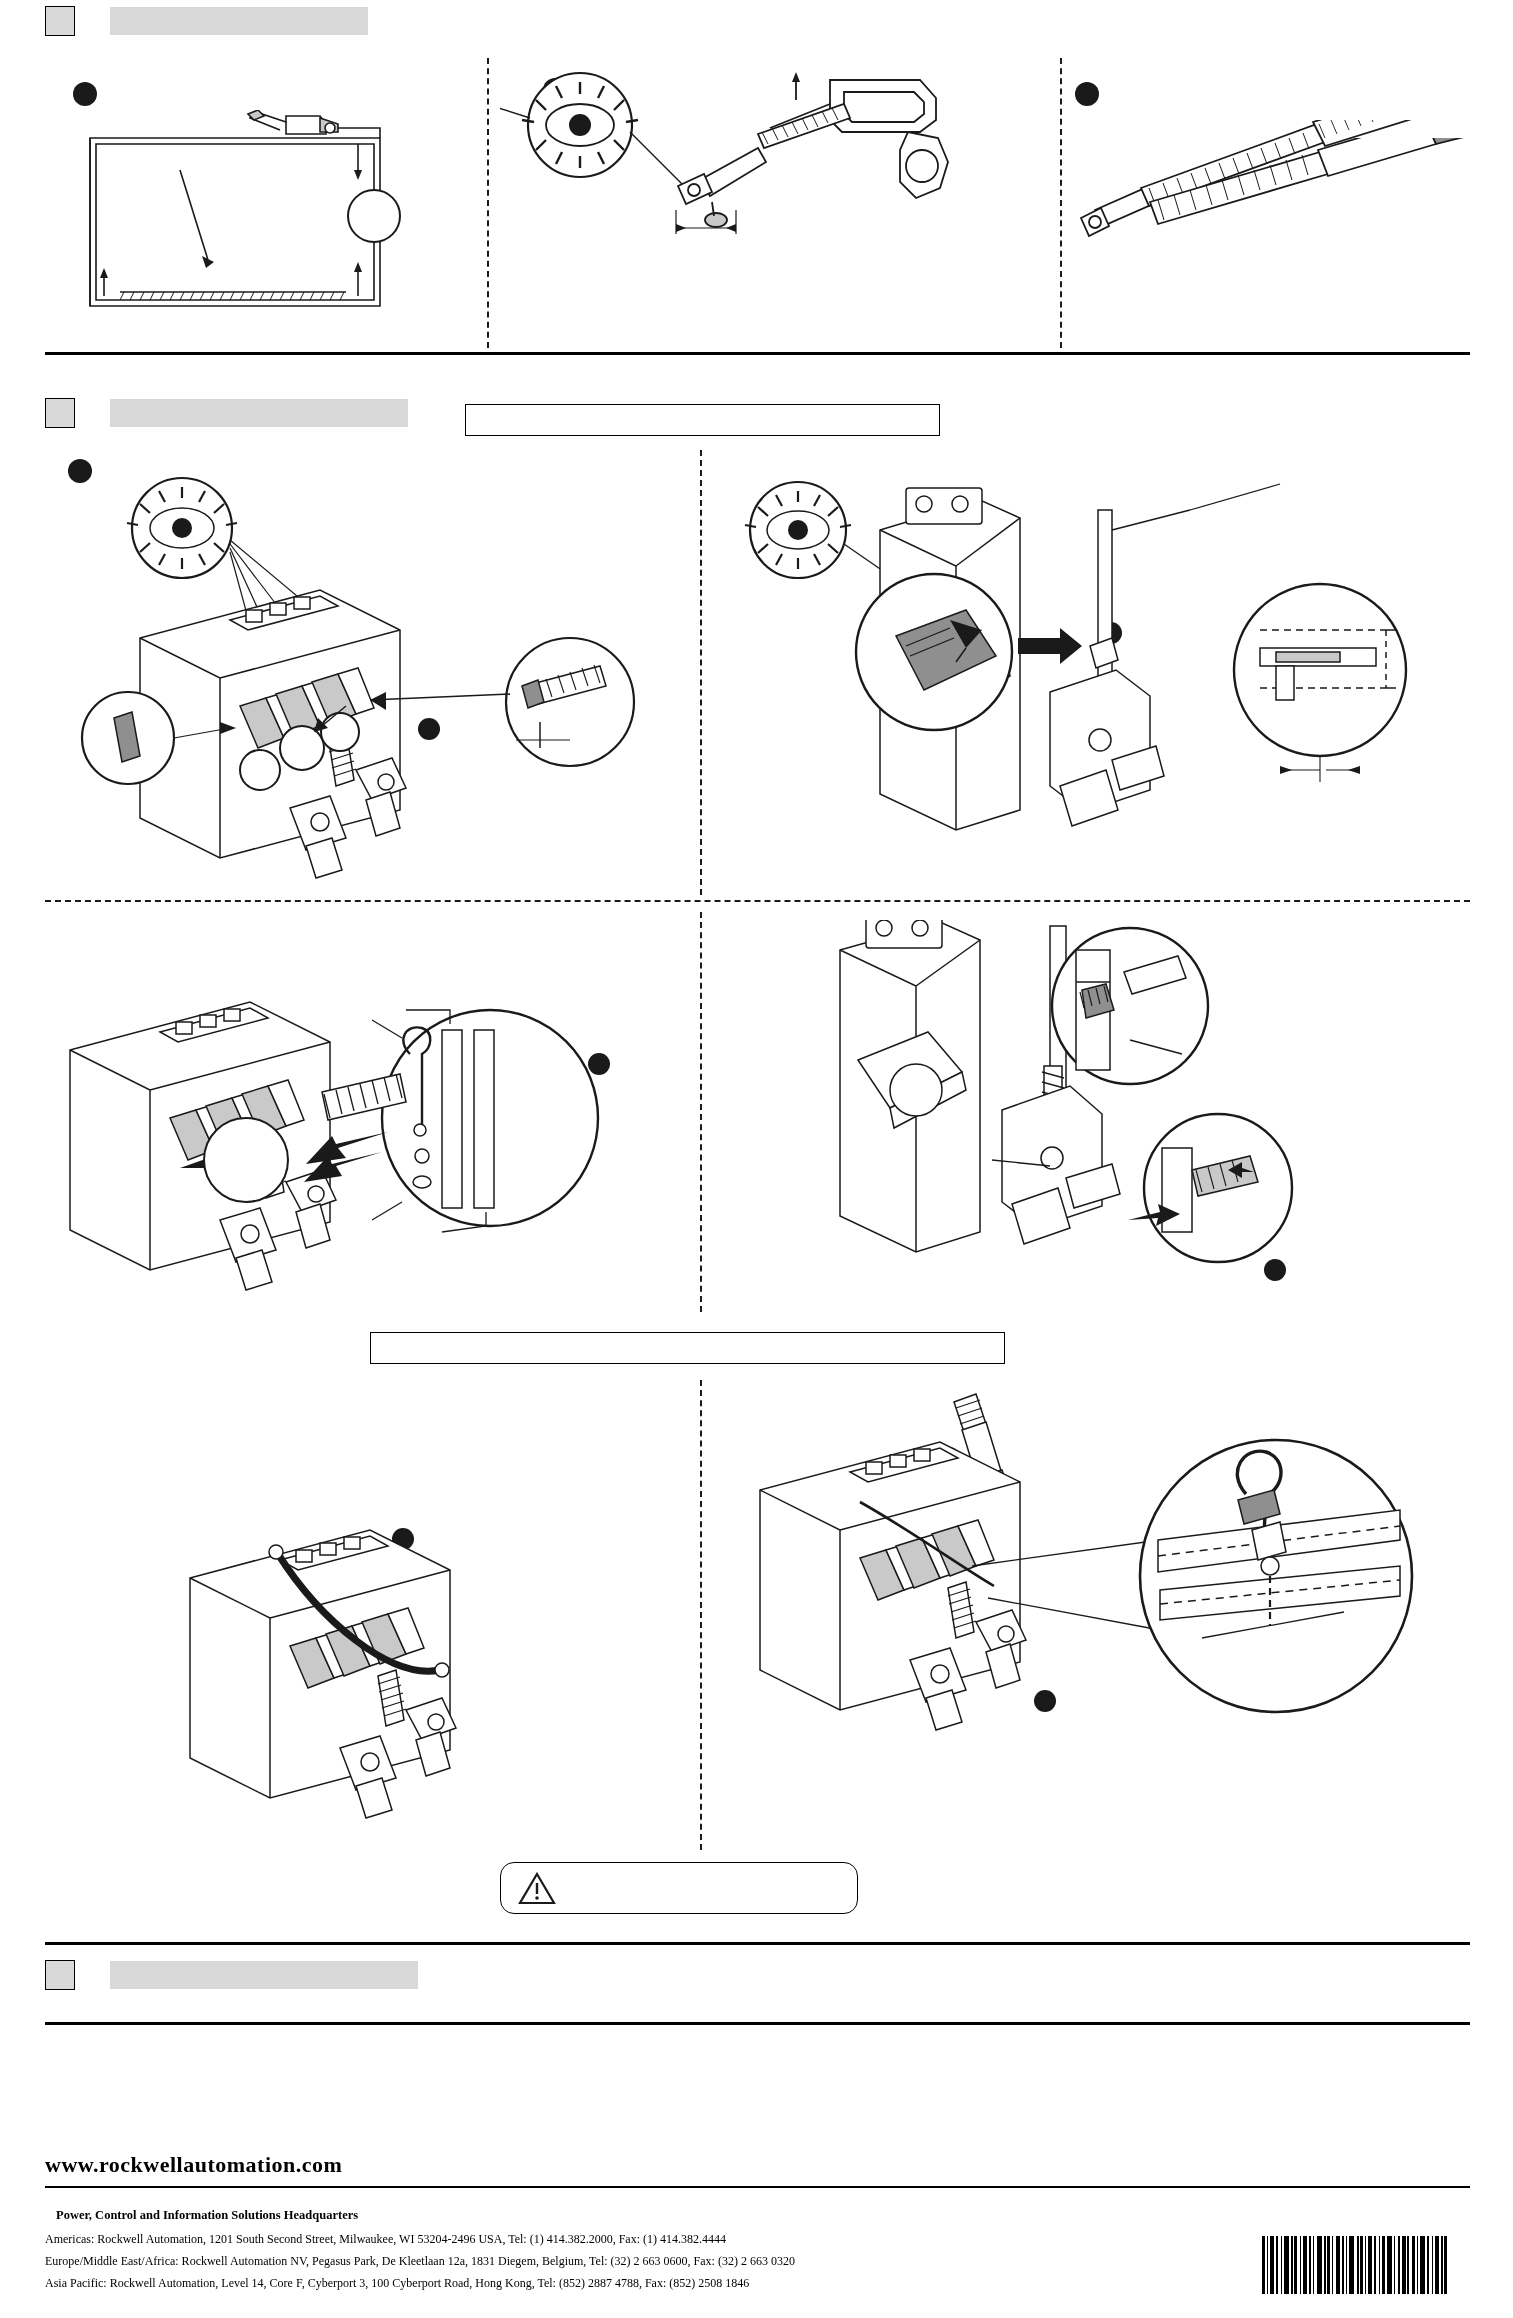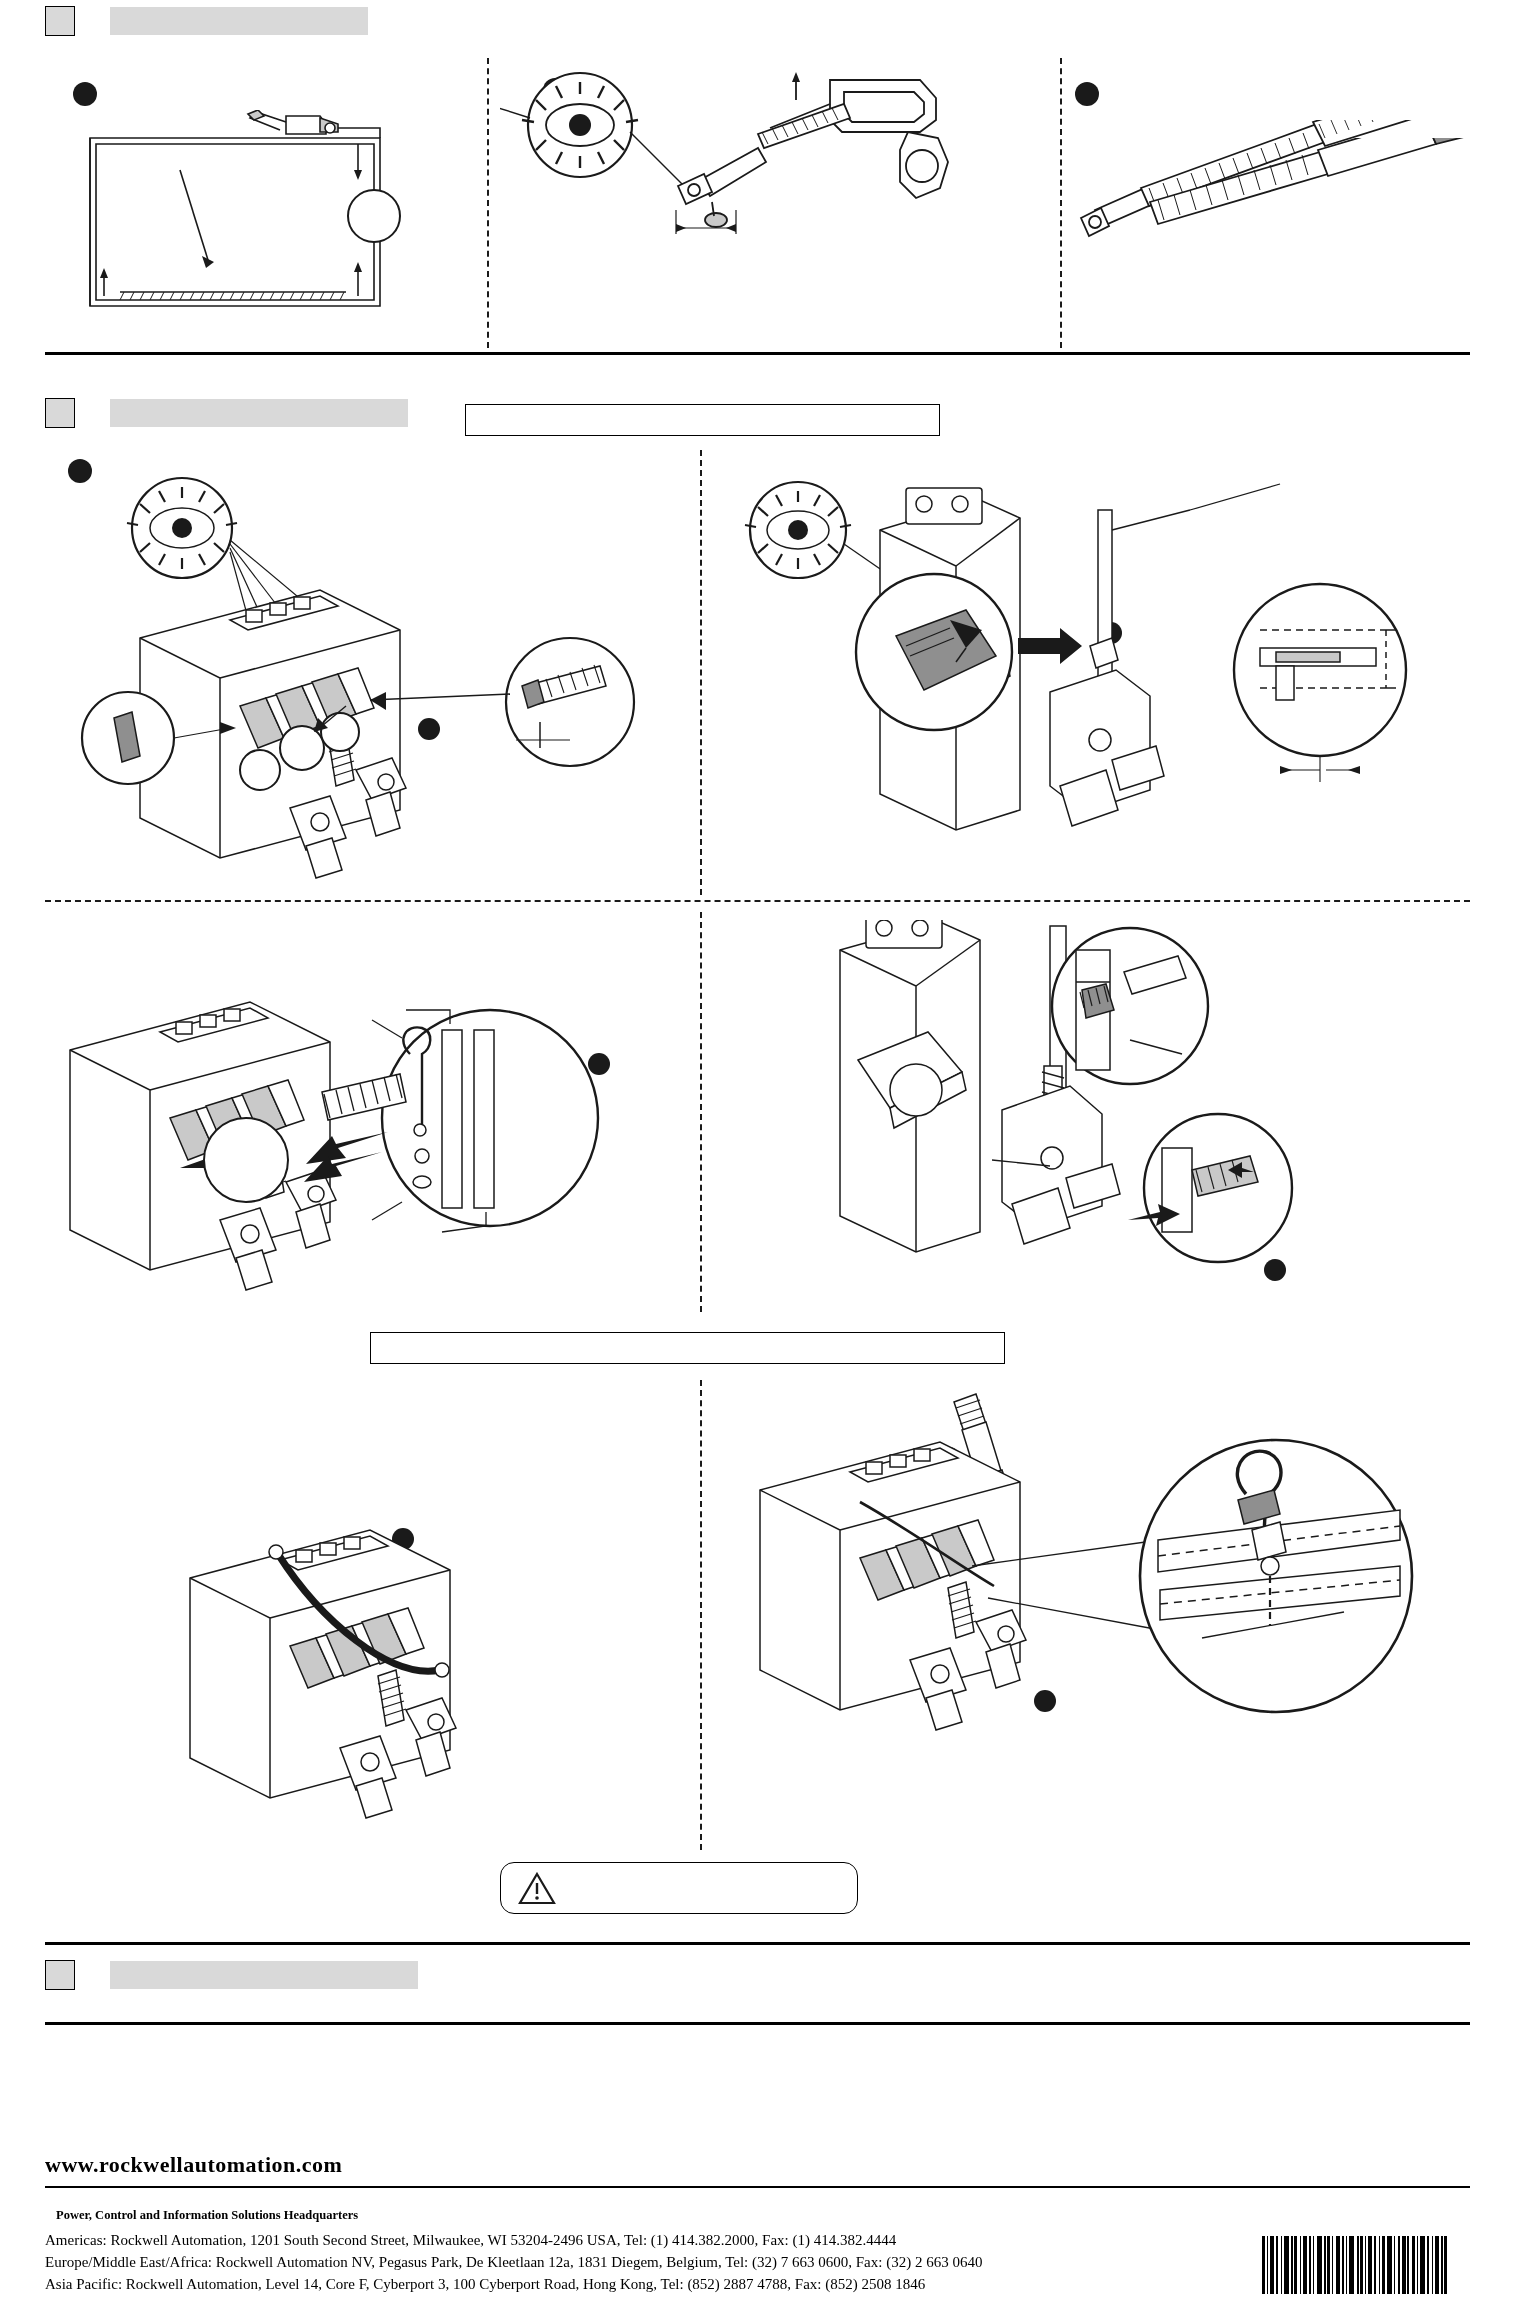--- a/index.html
+++ b/index.html
@@ -69,21 +69,21 @@
     letter-spacing: 0.5px;
   }
   .footer-hd {
     position:absolute;
     font-weight: bold;
     font-size: 12.5px;
     margin-left: 11px;
   }
   .footer-line {
     position:absolute;
-    font-size: 15px;
+    font-size: 12px;
     white-space: nowrap;
   }
   .barcode {
     position:absolute;
     display:flex;
     align-items:flex-end;
   }
   .barcode i { display:block; background:#000; height:100%; }
 
   svg { display:block; }
@@ -705,21 +705,21 @@
   <div class="hr" style="left:45px; top:1942px; width:1425px; height:3px;"></div>
   <div class="sec-num" style="left:45px; top:1960px;"></div>
   <div class="sec-bar" style="left:110px; top:1961px; width:308px;"></div>
   <div class="hr" style="left:45px; top:2022px; width:1425px; height:3px;"></div>
 
   <div class="footer-url" style="left:45px; top:2152px;">www.rockwellautomation.com</div>
   <div class="hr" style="left:45px; top:2186px; width:1425px; height:1.5px;"></div>
 
   <div class="footer-hd" style="left:45px; top:2208px;">Power, Control and Information Solutions Headquarters</div>
   <div class="footer-line" style="left:45px; top:2232px;">Americas: Rockwell Automation, 1201 South Second Street, Milwaukee, WI 53204-2496 USA, Tel: (1) 414.382.2000, Fax: (1) 414.382.4444</div>
-  <div class="footer-line" style="left:45px; top:2254px;">Europe/Middle East/Africa: Rockwell Automation NV, Pegasus Park, De Kleetlaan 12a, 1831 Diegem, Belgium, Tel: (32) 7 663 0600, Fax: (32) 2 663 0640</div>
+  <div class="footer-line" style="left:45px; top:2254px;">Europe/Middle East/Africa: Rockwell Automation NV, Pegasus Park, De Kleetlaan 12a, 1831 Diegem, Belgium, Tel: (32) 2 663 0600, Fax: (32) 2 663 0320</div>
   <div class="footer-line" style="left:45px; top:2276px;">Asia Pacific: Rockwell Automation, Level 14, Core F, Cyberport 3, 100 Cyberport Road, Hong Kong, Tel: (852) 2887 4788, Fax: (852) 2508 1846</div>
 
   <div class="barcode" style="left:1262px; top:2236px; width:208px; height:58px;">
     <i style="width:3px"></i>
       <i style="width:2px;background:#fff"></i>
       <i style="width:1px"></i>
       <i style="width:2px;background:#fff"></i>
     <i style="width:4px"></i>
       <i style="width:2px;background:#fff"></i>
       <i style="width:2px"></i>

